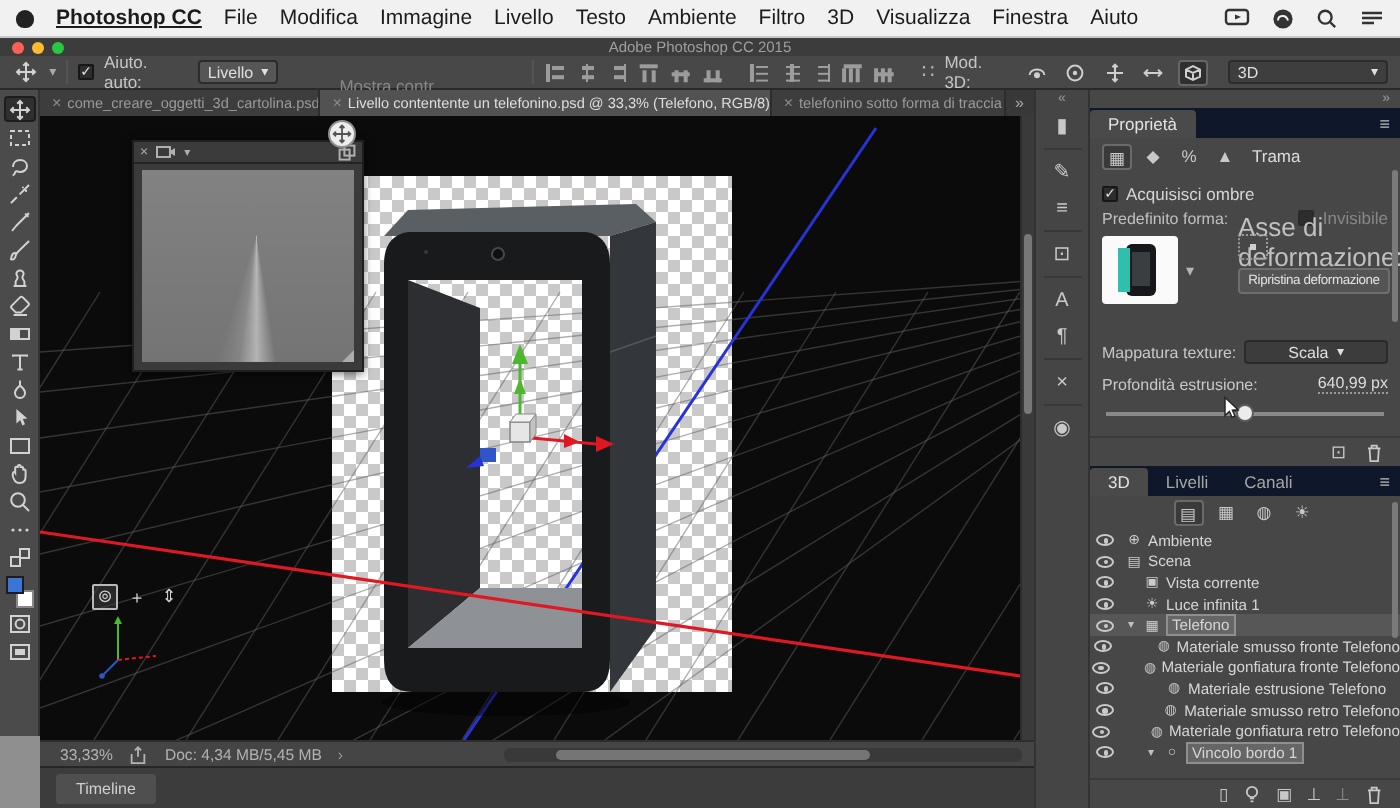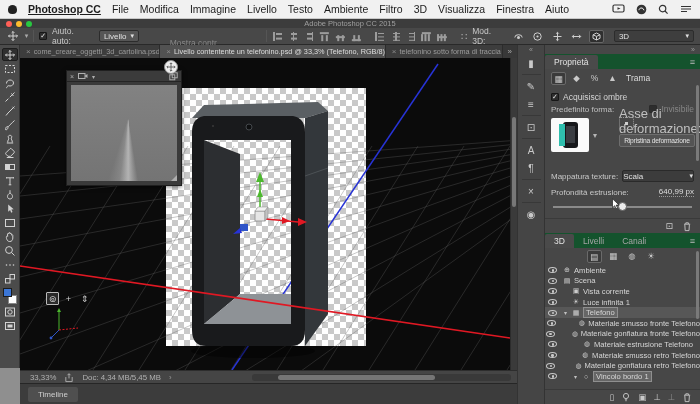--- a/index.html
+++ b/index.html
@@ -109,41 +109,41 @@
   
   .dockstrip { width:27px; background:#454545; border-left:1px solid #333; display:flex; flex-direction:column; align-items:center; }
   .dock-top { height:9px; font-size:7px; color:#999; align-self:stretch; text-align:center; line-height:9px; }
   .dockbtn { width:19px; height:16px; display:flex; align-items:center; justify-content:center;
     color:#c9c9c9; font-size:10px; margin:1px 0; }
   .dockdiv { width:19px; border-top:1px solid #383838; margin:2px 0; }
 
   
   .panels { width:156px; background:#474747; border-left:1px solid #333; display:flex; flex-direction:column; position:relative; font-size:8.5px; }
   .pan-top { height:9px; font-size:7px; color:#999; text-align:right; padding-right:5px; line-height:9px; }
-  .ptabs { height:15px; background:#14532d; display:flex; align-items:flex-end; }
+  .ptabs { height:15px; background:#0f172a; display:flex; align-items:flex-end; }
   .ptab { padding:0 9px; height:14px; line-height:14px; background:#4a4a4a; color:#e3e3e3; font-size:8.5px; border-radius:2px 2px 0 0; }
   .ptab.flat { background:none; color:#a5a5a5; }
   .pmenu { margin-left:auto; color:#bbb; padding:0 5px; font-size:9px; line-height:14px; }
   .subtabs { height:18px; display:flex; align-items:center; gap:3px; padding:0 6px; }
   .stab { width:15px; height:13px; text-align:center; line-height:13px; color:#c9c9c9; font-size:8.5px; border-radius:2px; }
   .stab.sel { background:#3a3a3a; border:1px solid #6a6a6a; }
   .stlabel { margin-left:3px; color:#dcdcdc; }
   .checks { padding:3px 6px 1px; }
   .chkrow { height:13px; display:flex; align-items:center; gap:4px; color:#d5d5d5; }
   .presetarea { position:relative; height:64px; padding:1px 6px; color:#c0c0c0; font-size:8px; }
   .thumb { position:absolute; left:6px; top:14px; width:38px; height:34px; background:#fafafa; border-radius:2px; }
   .thumbchev { position:absolute; left:48px; top:27px; color:#b5b5b5; font-size:8px; }
   .deflabel { position:absolute; left:74px; top:2px; font-size:13px; }
   .defwidget { position:absolute; left:74px; top:13px; width:15px; height:13px; border:1px dotted #9a9a9a; border-radius:2px; }
   .defwidget::after { content:""; position:absolute; left:5px; top:4px; width:3px; height:3px; background:#cfcfcf; }
   .resetbtn { position:absolute; left:74px; top:30px; width:76px; height:13px; background:#545454;
     border:1px solid #6e6e6e; border-radius:2px; color:#e2e2e2; font-size:6.7px; text-align:center; line-height:12px; letter-spacing:-.2px; }
   .maprow { height:16px; display:flex; align-items:center; gap:4px; padding:0 6px; color:#c8c8c8; font-size:8px; }
   .mapsel { flex:1; height:12px; background:#3c3c3c; border:1px solid #2a2a2a; border-radius:2px;
-    display:flex; align-items:center; justify-content:space-between; padding:0 0; color:#e0e0e0; }
+    display:flex; align-items:center; justify-content:space-between; padding:0 21px; color:#e0e0e0; }
   .extr { padding:3px 6px 0; }
   .extrow { display:flex; align-items:center; color:#c8c8c8; font-size:8px; }
   .exval { margin-left:auto; color:#dcdcdc; border-bottom:1px dotted #999; }
   .slider { position:relative; height:14px; margin-top:3px; }
   .strack { position:absolute; left:2px; right:2px; top:6px; height:1.5px; background:#8a8a8a; }
   .sthumb { position:absolute; left:47%; top:2px; width:9px; height:9px; background:#ececec; border:1px solid #5e5e5e; border-radius:50%; }
   .pcursor { position:absolute; left:42%; top:-2px; }
   .pfooter { height:15px; border-top:1px solid #3a3a3a; margin-top:4px; display:flex; align-items:center;
     justify-content:flex-end; gap:9px; padding:0 8px; color:#c9c9c9; }
 

